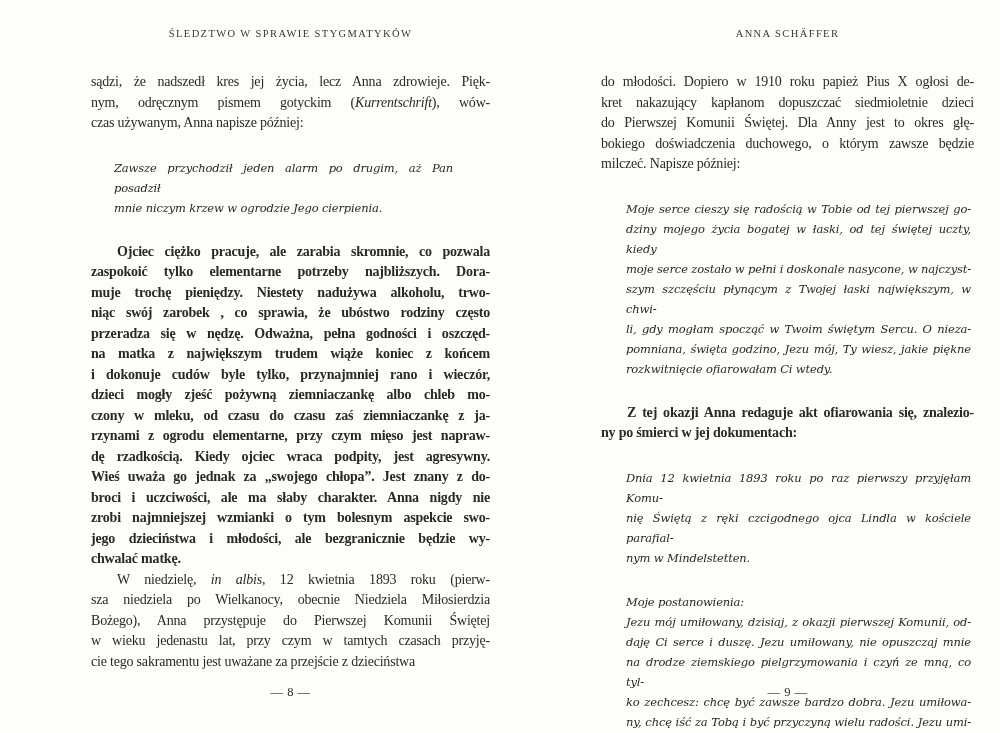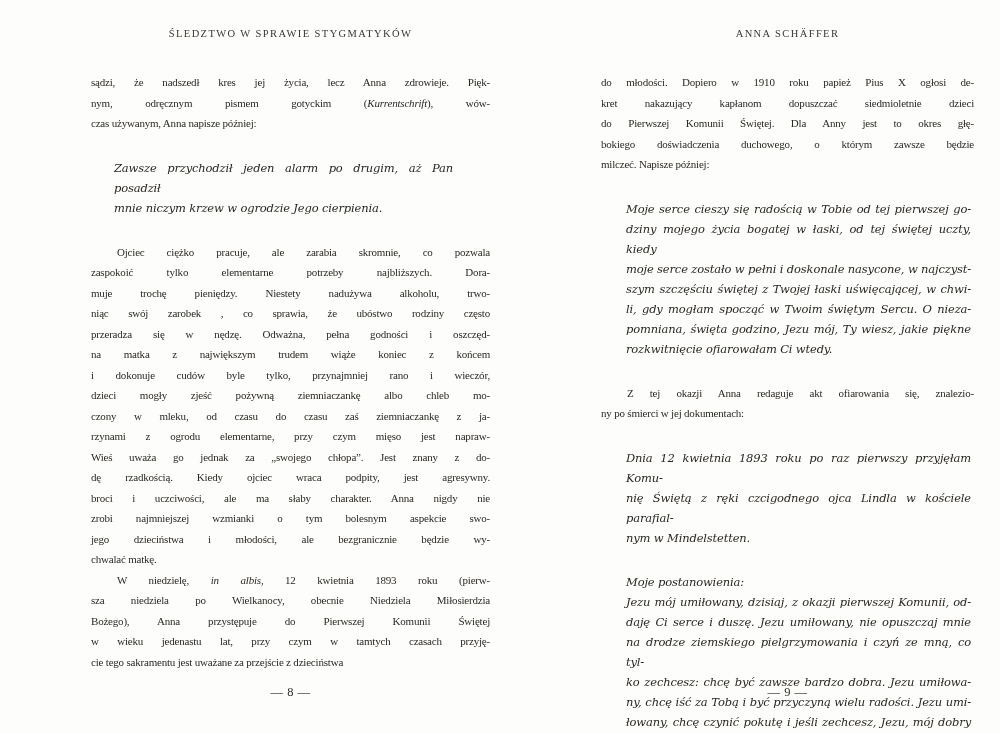--- a/index.html
+++ b/index.html
@@ -26,35 +26,35 @@
     text-align: center;
     font-size: 10.5px;
     letter-spacing: 1.4px;
     color: #3a3733;
     margin-bottom: 33px;
     white-space: nowrap;
   }
 
   .block { margin: 0; }
   .paragraph {
-    font-size: 11px;
+    font-size: 14px;
     line-height: 20.5px;
     letter-spacing: -0.2px;
   }
   .quote {
     font-family: "DejaVu Serif", "Liberation Serif", serif;
     font-size: 11.5px;
     line-height: 20px;
     letter-spacing: -0.15px;
     margin-top: 24px;
     color: #2a2723;
   }
   .page.left  .quote { margin-left: 23px; margin-right: 37px; font-style: italic; }
   .page.right .quote { margin-left: 25px; margin-right: 3px; font-style: italic; }
-  .quote + .paragraph { margin-top: 24px; }
+  .quote + .paragraph { margin-top: 24px; font-weight: bold; }
   .quote.tight { margin-top: 0; }
 
   .line {
     text-align: justify;
     text-align-last: justify;
     white-space: normal;
   }
   .line.last { text-align-last: left; }
   .line.fl { text-indent: 26px; }
   .line i { }
@@ -92,22 +92,22 @@
             <div class="line fl">Ojciec ciężko pracuje, ale zarabia skromnie, co pozwala</div>
             <div class="line">zaspokoić tylko elementarne potrzeby najbliższych. Dora-</div>
             <div class="line">muje trochę pieniędzy. Niestety nadużywa alkoholu, trwo-</div>
             <div class="line">niąc swój zarobek , co sprawia, że ubóstwo rodziny często</div>
             <div class="line">przeradza się w nędzę. Odważna, pełna godności i oszczęd-</div>
             <div class="line">na matka z największym trudem wiąże koniec z końcem</div>
             <div class="line">i dokonuje cudów byle tylko, przynajmniej rano i wieczór,</div>
             <div class="line">dzieci mogły zjeść pożywną ziemniaczankę albo chleb mo-</div>
             <div class="line">czony w mleku, od czasu do czasu zaś ziemniaczankę z ja-</div>
             <div class="line">rzynami z ogrodu elementarne, przy czym mięso jest napraw-</div>
+            <div class="line">dę rzadkością. Kiedy ojciec wraca podpity, jest agresywny.</div>
             <div class="line">Wieś uważa go jednak za „swojego chłopa”. Jest znany z do-</div>
-            <div class="line">dę rzadkością. Kiedy ojciec wraca podpity, jest agresywny.</div>
             <div class="line">broci i uczciwości, ale ma słaby charakter. Anna nigdy nie</div>
             <div class="line">zrobi najmniejszej wzmianki o tym bolesnym aspekcie swo-</div>
             <div class="line">jego dzieciństwa i młodości, ale bezgranicznie będzie wy-</div>
             <div class="line last">chwalać matkę.</div>
           </div>
           <div class="block paragraph">
             <div class="line fl">W niedzielę, <i>in albis,</i> 12 kwietnia 1893 roku (pierw-</div>
             <div class="line">sza niedziela po Wielkanocy, obecnie Niedziela Miłosierdzia</div>
             <div class="line">Bożego), Anna przystępuje do Pierwszej Komunii Świętej</div>
             <div class="line">w wieku jedenastu lat, przy czym w tamtych czasach przyję-</div>
@@ -126,21 +126,21 @@
             <div class="line">do młodości. Dopiero w 1910 roku papież Pius X ogłosi de-</div>
             <div class="line">kret nakazujący kapłanom dopuszczać siedmioletnie dzieci</div>
             <div class="line">do Pierwszej Komunii Świętej. Dla Anny jest to okres głę-</div>
             <div class="line">bokiego doświadczenia duchowego, o którym zawsze będzie</div>
             <div class="line last">milczeć. Napisze później:</div>
           </div>
           <div class="block quote">
             <div class="line">Moje serce cieszy się radością w Tobie od tej pierwszej go-</div>
             <div class="line">dziny mojego życia bogatej w łaski, od tej świętej uczty, kiedy</div>
             <div class="line">moje serce zostało w pełni i doskonale nasycone, w najczyst-</div>
-            <div class="line">szym szczęściu świętej z Twojej łaski uświęcającej, w chwi-</div>
+            <div class="line">szym szczęściu płynącym z Twojej łaski największym, w chwi-</div>
             <div class="line">li, gdy mogłam spocząć w Twoim świętym Sercu. O nieza-</div>
             <div class="line">pomniana, święta godzino, Jezu mój, Ty wiesz, jakie piękne</div>
             <div class="line last">rozkwitnięcie ofiarowałam Ci wtedy.</div>
           </div>
           <div class="block paragraph">
             <div class="line fl">Z tej okazji Anna redaguje akt ofiarowania się, znalezio-</div>
             <div class="line last">ny po śmierci w jej dokumentach:</div>
           </div>
           <div class="block quote">
             <div class="line">Dnia 12 kwietnia 1893 roku po raz pierwszy przyjęłam Komu-</div>

